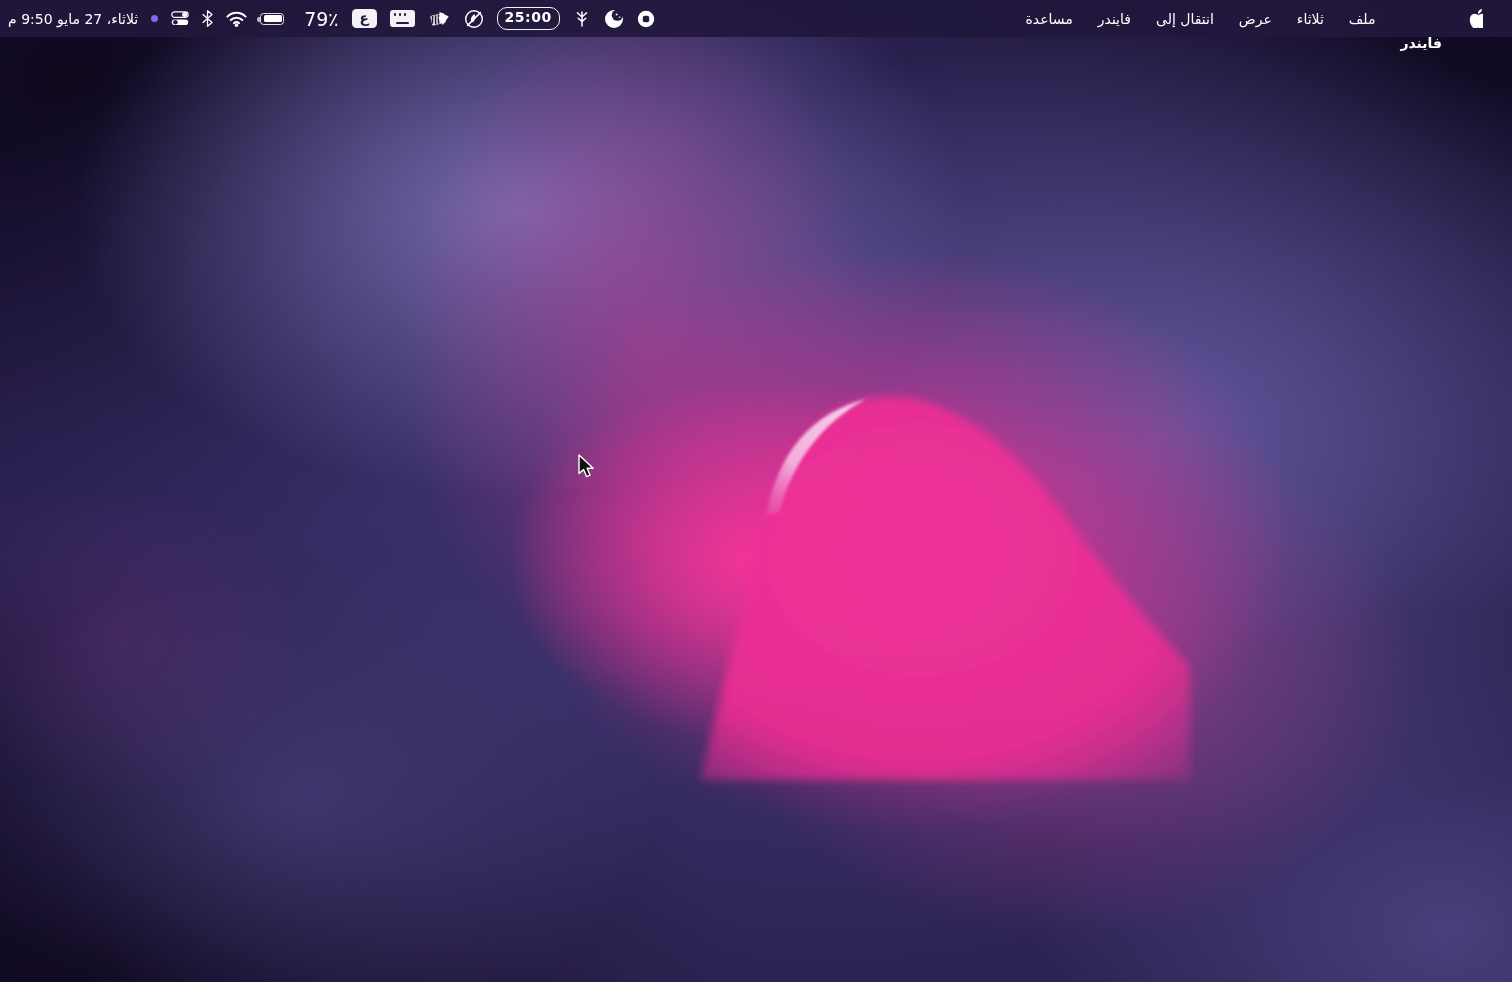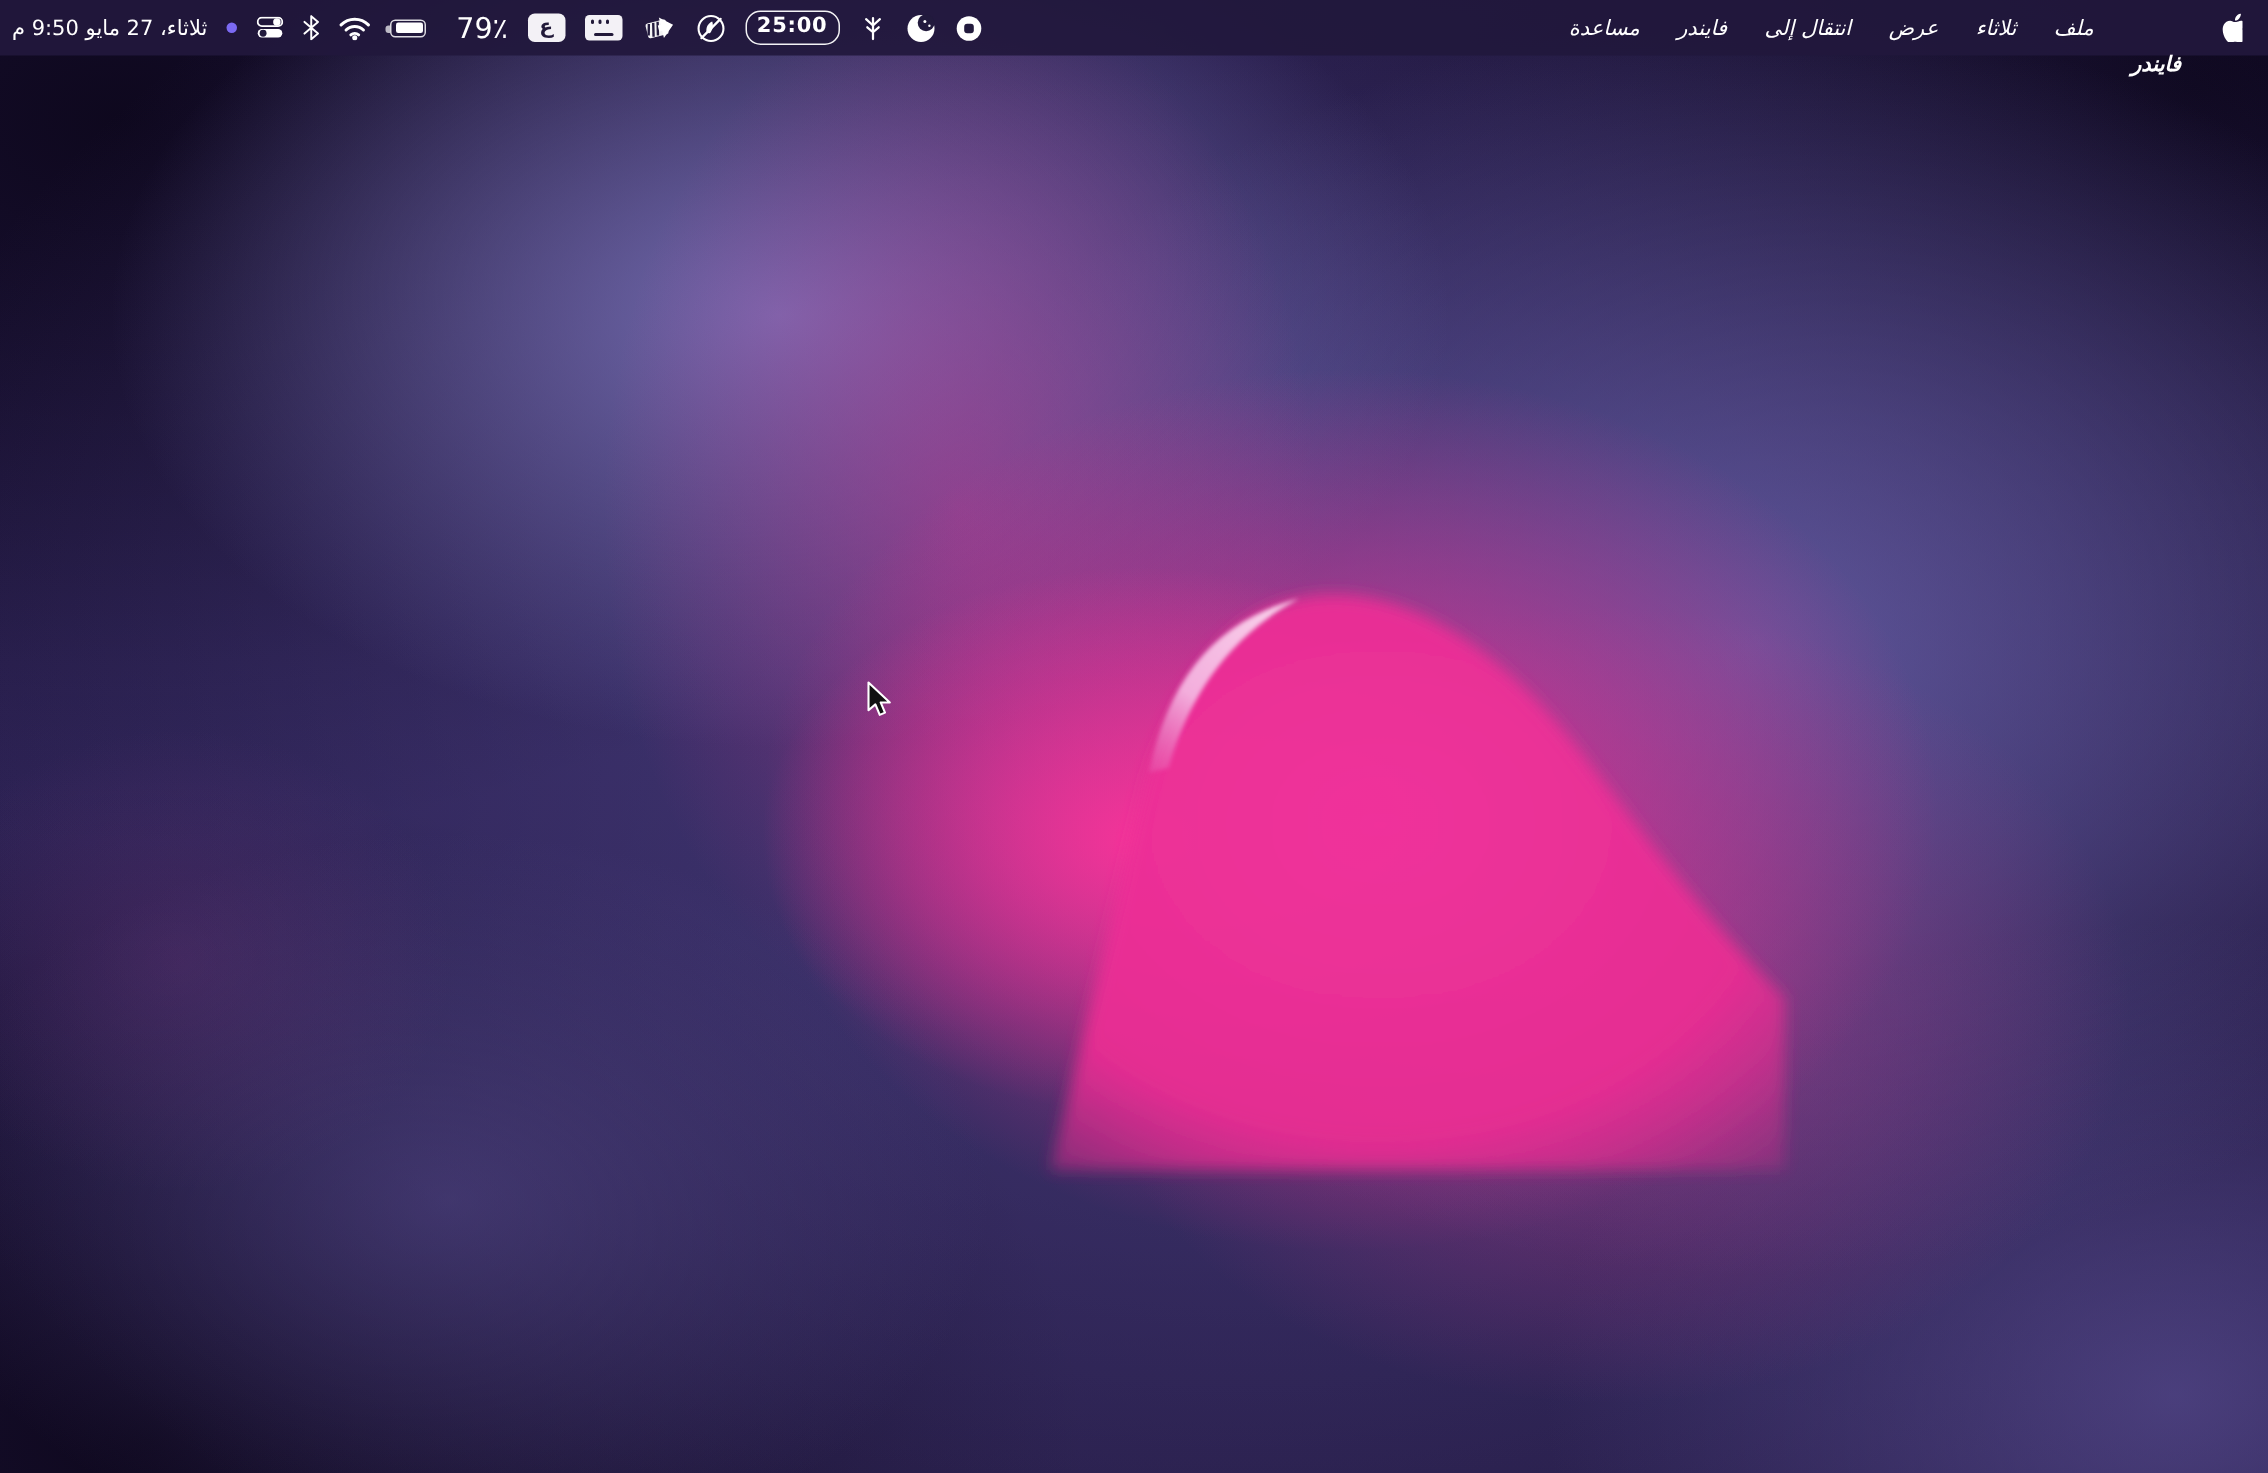--- a/index.html
+++ b/index.html
@@ -35,21 +35,21 @@
 
   
   .menubar {
     position: absolute; top: 0; left: 0; right: 0;
     height: 37px;
     background: rgba(33, 24, 60, 0.93);
     display: flex;
     align-items: flex-end;
     justify-content: space-between;
     color: #fff;
-    padding: 0 17px 0 8px;
+    padding: 0 29px 0 8px;
     box-sizing: border-box;
     font-size: 14px;
   }
   .status-cluster { display: flex; align-items: center; gap: 13px; height: 100%; }
   .status-item { display: flex; align-items: center; gap: 4px; height: 100%; cursor: default; }
   .clock { font-size: 14px; letter-spacing: 0.1px; white-space: nowrap; }
   .status-dot { width: 7px; height: 7px; border-radius: 50%; background: #7b6af2; }
 
   .battery-body {
     position: relative;
@@ -107,21 +107,21 @@
     display: flex;
     direction: rtl;
     align-items: center;
     gap: 25px;
     height: 100%;
   }
   .menu-item {
     white-space: nowrap;
     cursor: default;
     height: 100%;
-    display: flex; align-items: center; font-style: italic;
+    display: flex; align-items: center;
   }
   .menu-item.app-name { font-weight: bold; margin-top: 48px; }
   .apple-menu { display: flex; align-items: center; height: 100%; }
 
   svg .stroke { stroke: #fff; fill: none; stroke-linecap: round; stroke-linejoin: round; }
   svg .fill { fill: #fff; }
 
   
   .cursor { position: absolute; left: 577px; top: 454px; }
 </style>

